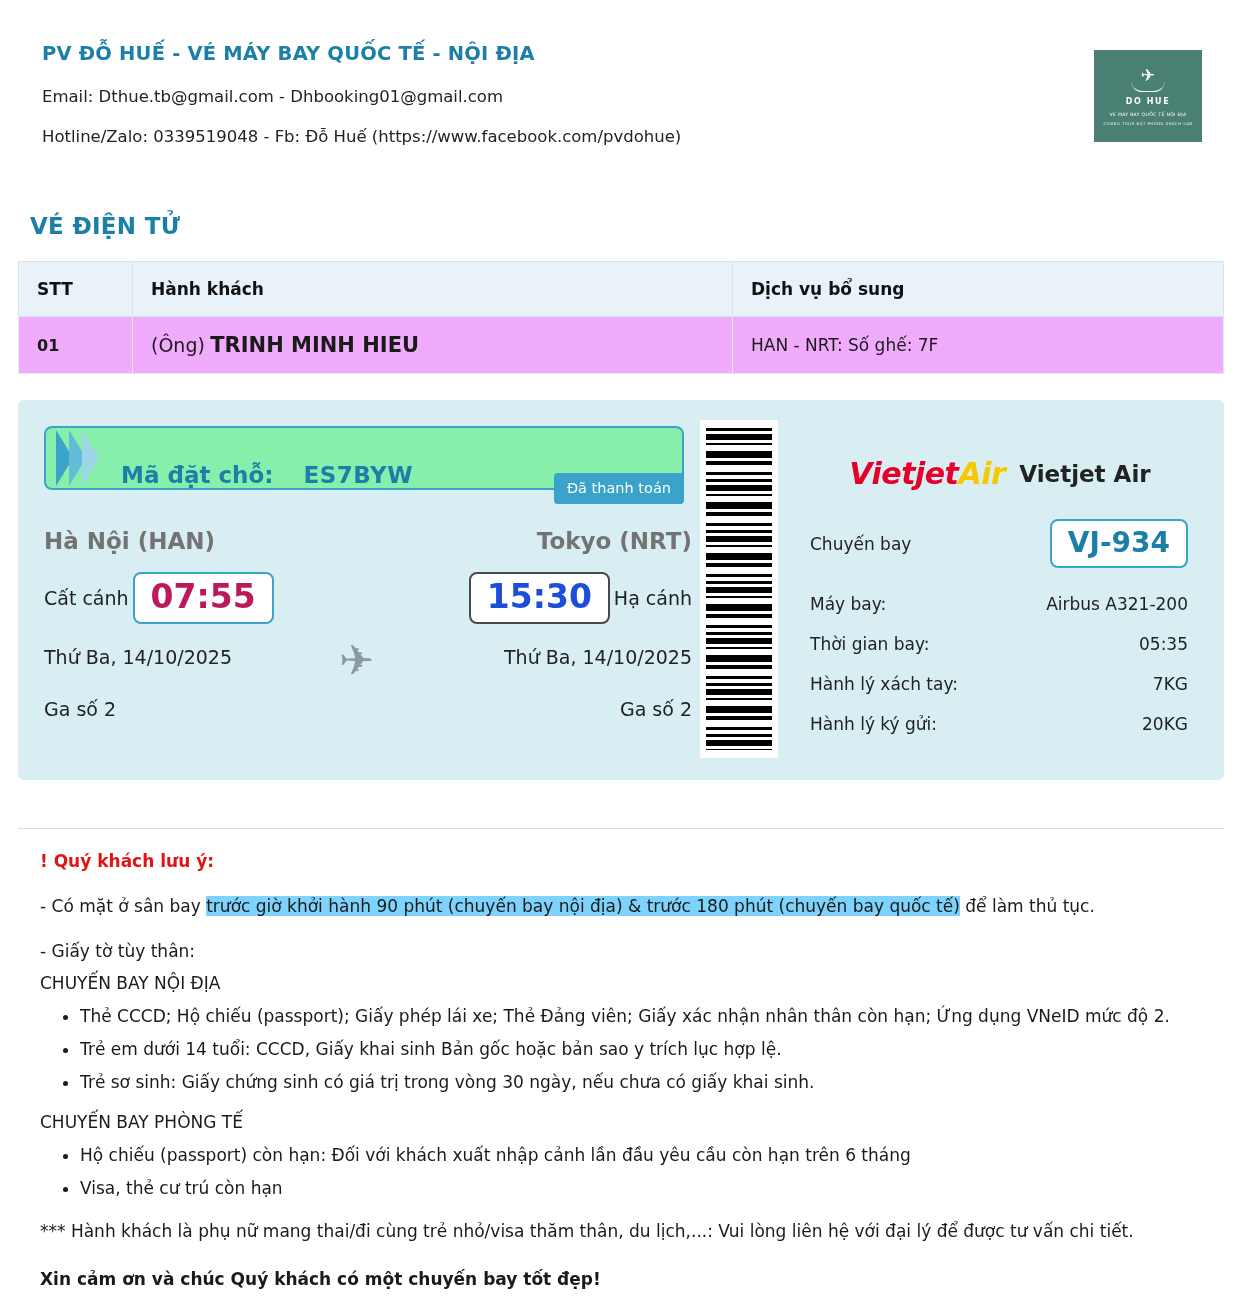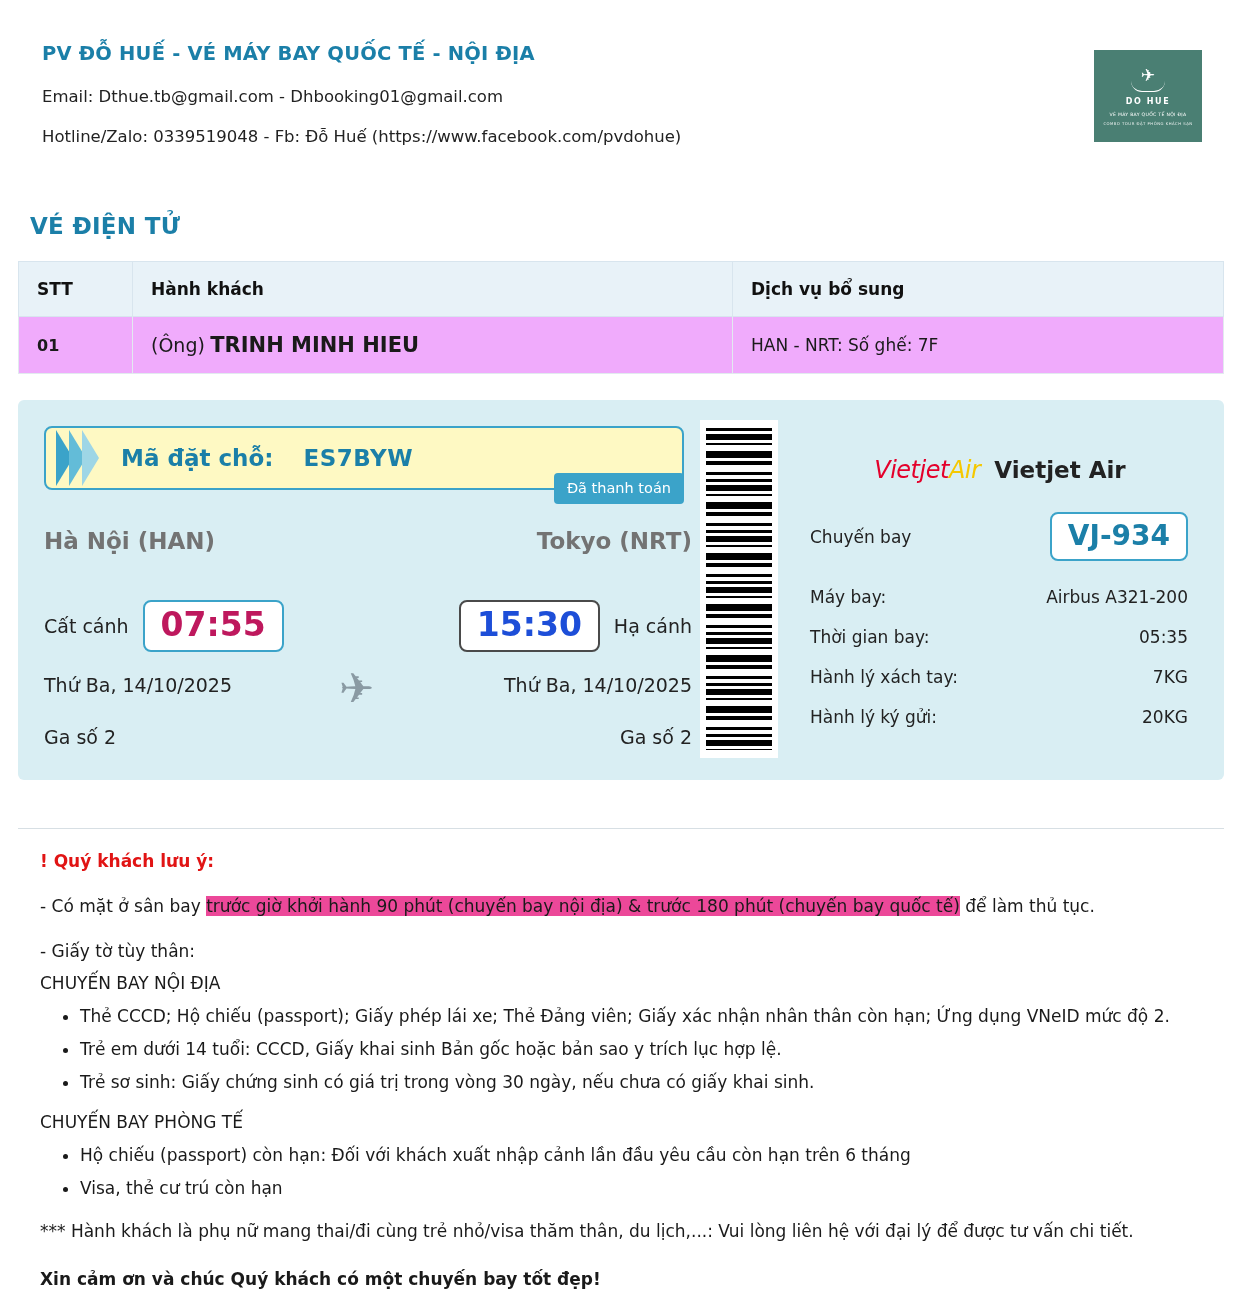--- a/index.html
+++ b/index.html
@@ -142,23 +142,23 @@
   .ticket-left {
     width: 660px;
     padding: 6px 0 0 8px;
     position: relative;
   }
   .pnr-bar {
     position: relative;
     height: 64px;
     border: 2px solid #3ba3c9;
     border-radius: 8px;
-    background: #fef9c3;
-    display: flex;
-    align-items: center;
+    background: #86efac;
+    display: flex;
+    align-items: flex-end;
     width: 640px;
   }
   .chevrons {
     display: flex;
     align-items: center;
     height: 100%;
     padding-left: 10px;
     gap: 0;
   }
   .chev {
@@ -204,21 +204,21 @@
     font-weight: bold;
     color: #737373;
   }
   .times-row {
     display: flex;
     justify-content: space-between;
     align-items: center;
     margin-top: 18px;
     padding-right: 4px;
   }
-  .time-grp { display: flex; align-items: center; gap: 14px; margin-top: 28px; }
+  .time-grp { display: flex; align-items: center; gap: 4px; }
   .time-label { font-size: 19px; color: #222; }
   .time-box {
     border: 2px solid #3ba3c9;
     border-radius: 8px;
     background: #ffffff;
     padding: 5px 16px 7px 16px;
     font-size: 33px;
     font-weight: bold;
     color: #be185d;
     line-height: 1.08;
@@ -290,22 +290,22 @@
   }
   .airline-row {
     display: flex;
     align-items: center;
     justify-content: center;
     gap: 14px;
     margin-top: 28px;
     margin-bottom: 28px;
   }
   .vj-logo {
-    font-size: 24px;
-    font-weight: normal;
+    font-size: 30px;
+    font-weight: bold;
     font-style: italic;
     letter-spacing: -0.5px;
   }
   .vj-red { color: #e4002b; }
   .vj-yellow { color: #f5c800; }
   .airline-name {
     font-size: 23px;
     font-weight: bold;
     color: #222;
   }
@@ -340,21 +340,21 @@
     color: #e11414;
     font-weight: bold;
     font-size: 17px;
     margin-bottom: 24px;
   }
   .note-line {
     font-size: 17px;
     margin-bottom: 22px;
     line-height: 1.35;
   }
-  .hl { background: #ec4899; }
+  .hl { background: #7dd3fc; }
   .sub-head {
     font-size: 17px;
     margin: 0 0 12px 0;
   }
   .notes ul {
     margin: 0 0 18px 0;
     padding-left: 40px;
   }
   .notes li {
     font-size: 17px;

